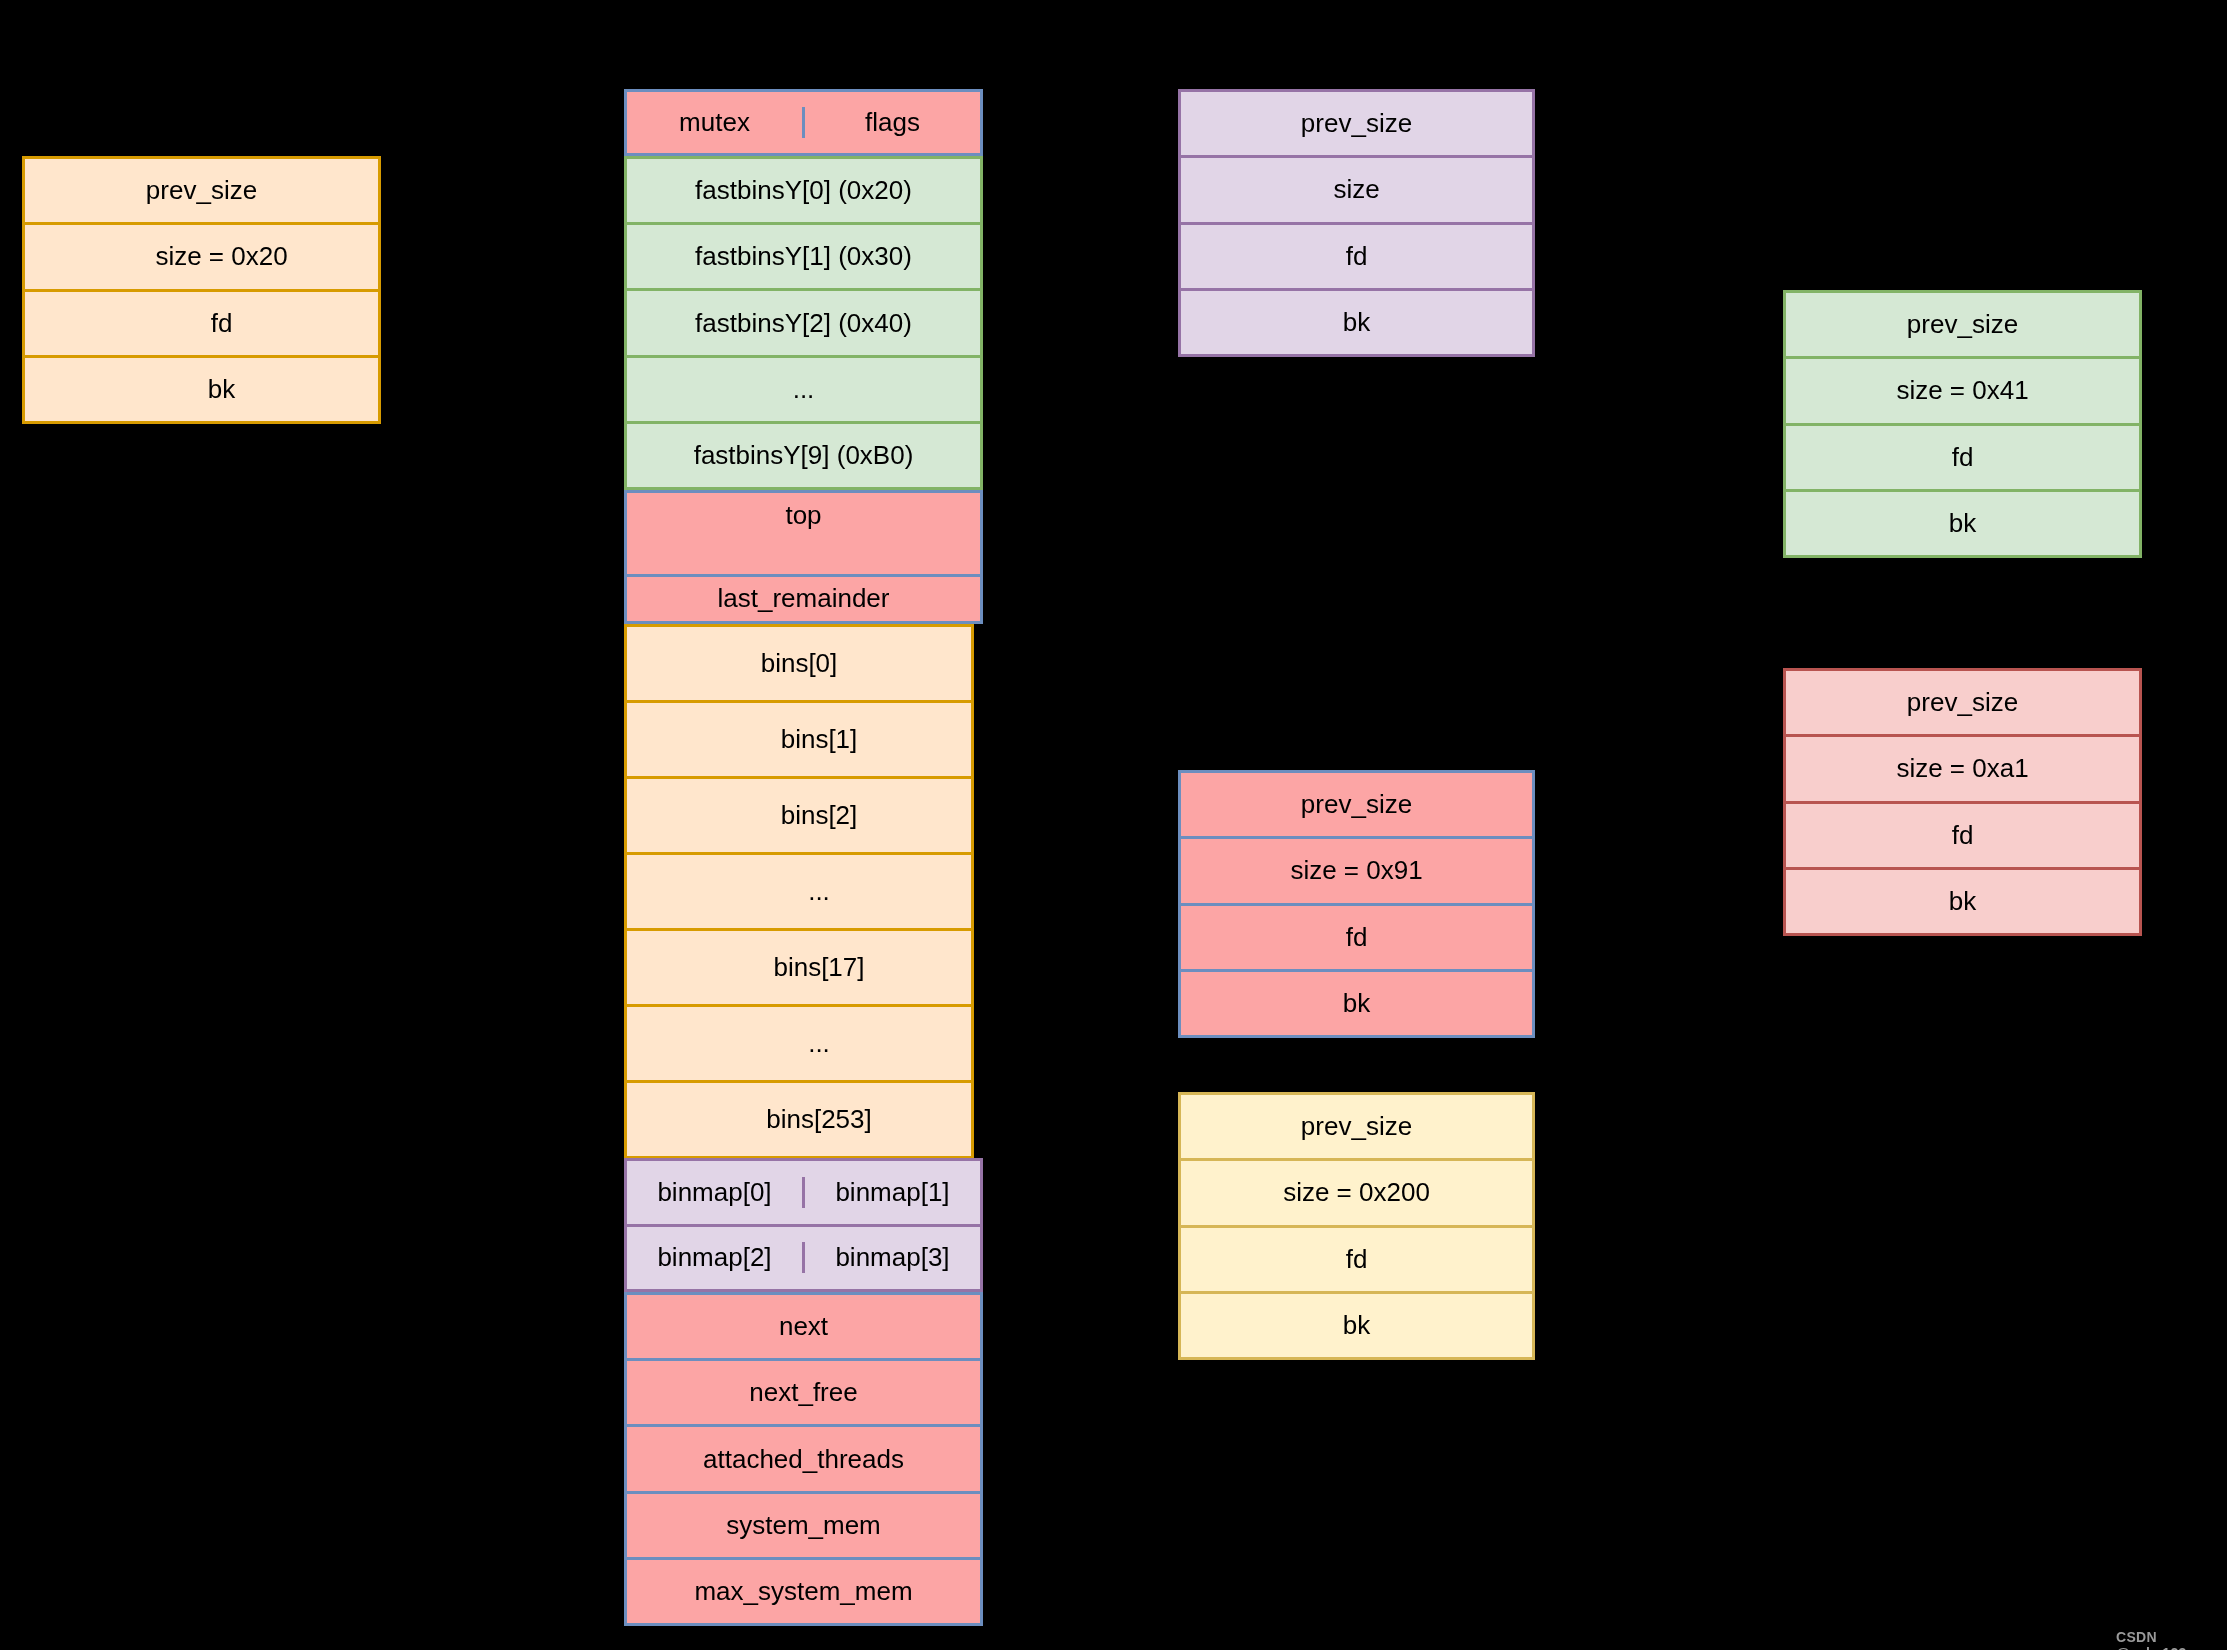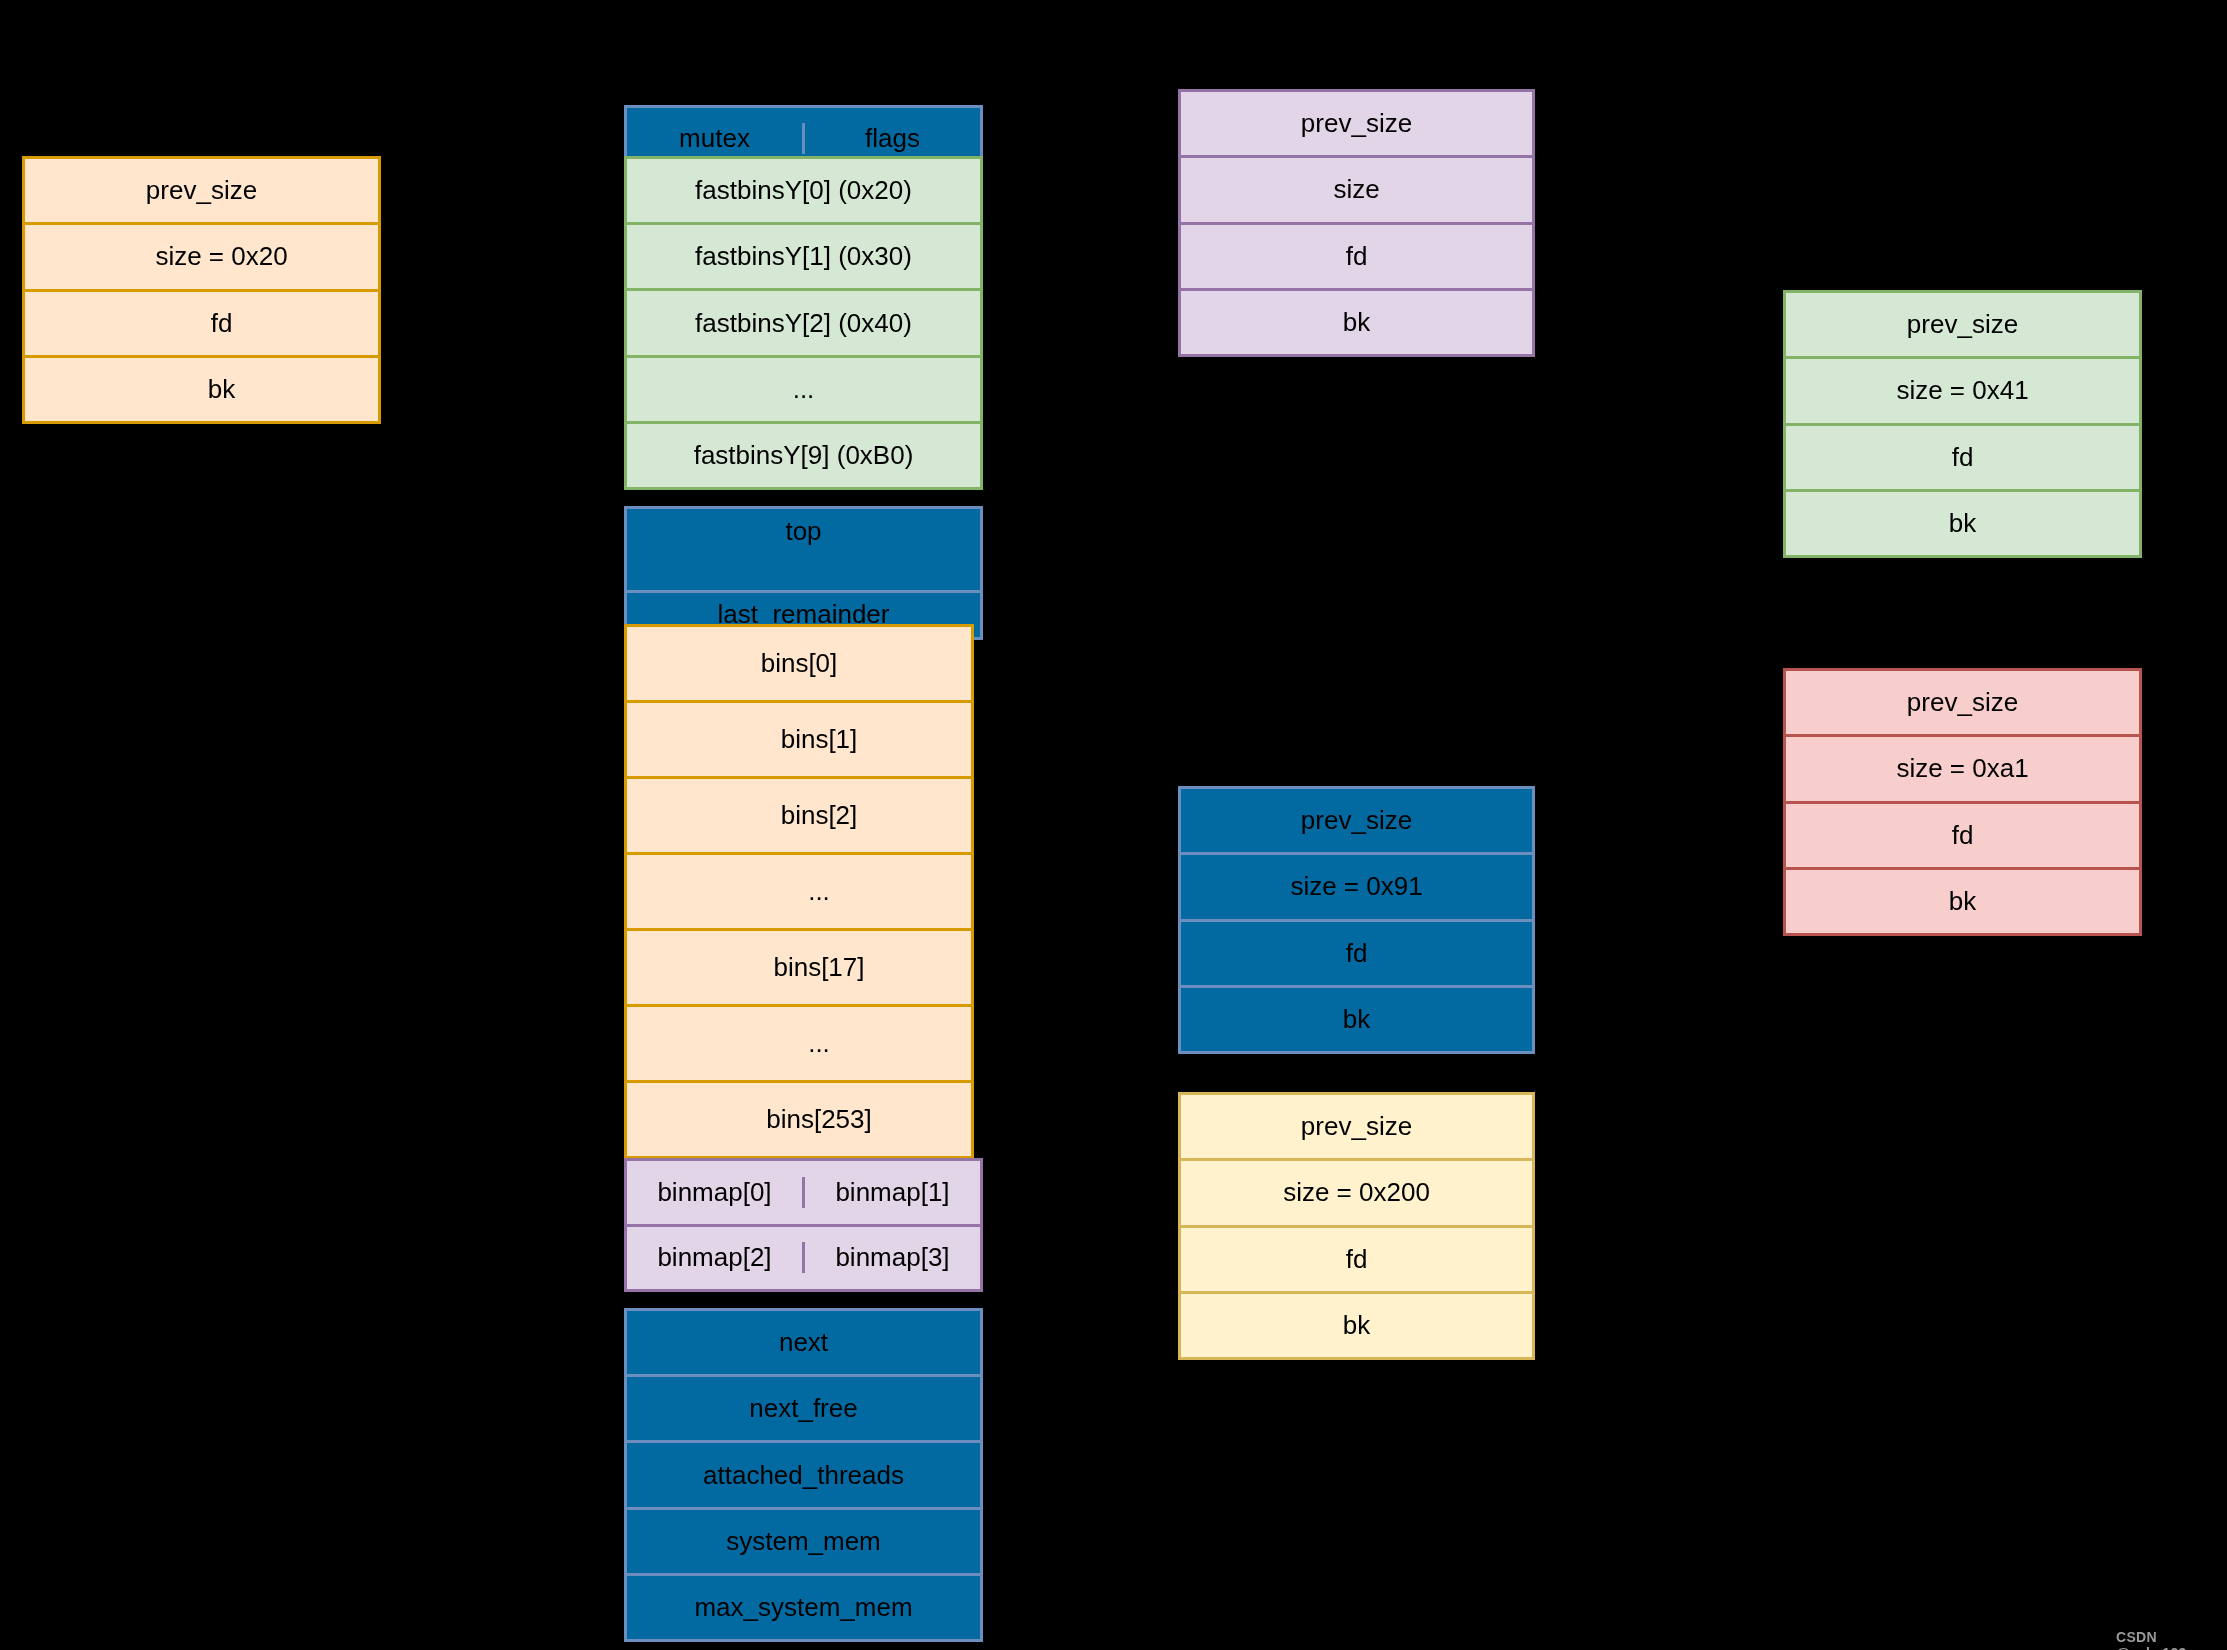--- a/index.html
+++ b/index.html
@@ -34,21 +34,21 @@
   }
   .cell {
     flex: 1;
     display: flex;
     align-items: center;
     justify-content: center;
     font-size: 26px;
     color: #000000;
   }
   
-  .sec-blue   { background:#0369a1; border:3.9px solid #6C8EBF;margin-top:16px; }
+  .sec-blue   { background:#fca5a5; border:3.9px solid #6C8EBF; }
   .sec-blue   .row + .row  { border-top:3.3px solid #6C8EBF; }
   .sec-blue   .cell + .cell{ border-left:3.3px solid #6C8EBF; }
 
   .sec-green  { background:#D5E8D4; border:3.9px solid #82B366; }
   .sec-green  .row + .row  { border-top:3.3px solid #82B366; }
 
   .sec-orange { background:#FFE6CC; border:3.9px solid #D79B00; }
   .sec-orange .row + .row  { border-top:3.3px solid #D79B00;padding-left:40px; }
 
   .sec-purple { background:#E1D5E7; border:3.9px solid #9673A6; }

